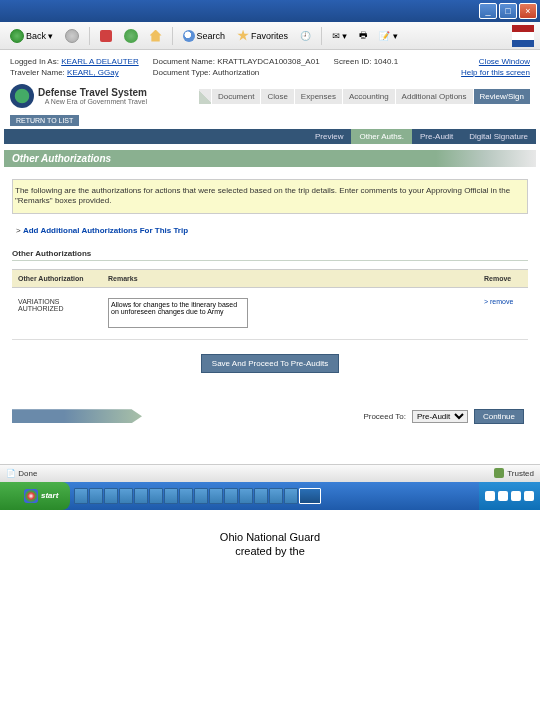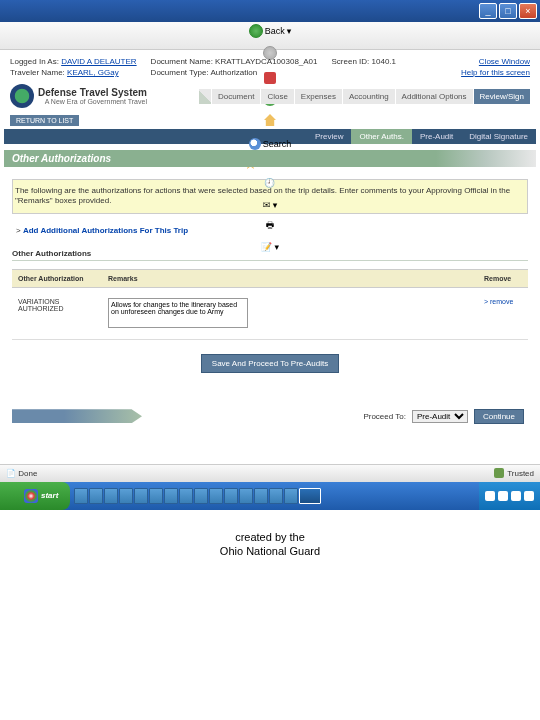--- a/index.html
+++ b/index.html
@@ -4,21 +4,21 @@
 <style>
 * { box-sizing: border-box; margin: 0; padding: 0; font-family: Tahoma, Arial, sans-serif; }
 body { background: #fff; width: 540px; height: 720px; overflow: hidden; }
 .titlebar { background: linear-gradient(to bottom, #2a5fb0, #1e4a8c); height: 22px; display: flex; align-items: center; padding: 0 3px; color: #fff; font-size: 9px; }
 .titlebar .addr { flex: 1; display: flex; align-items: center; gap: 3px; }
 .titlebar .addr-box { background: #fff; color: #000; padding: 1px 3px; border: 1px solid #7f9db9; font-size: 8px; flex: 1; max-width: 280px; white-space: nowrap; overflow: hidden; }
 .classified { background: #0a6b0a; color: #fff; padding: 1px 6px; font-size: 8px; font-weight: bold; }
 .win-btns { display: flex; gap: 2px; margin-left: auto; }
 .win-btn { width: 18px; height: 16px; background: linear-gradient(to bottom, #5a8fd6, #3a6fb6); border: 1px solid #fff; border-radius: 2px; color: #fff; font-size: 9px; display: flex; align-items: center; justify-content: center; cursor: pointer; }
 .win-btn.close { background: linear-gradient(to bottom, #e67a5a, #c8442a); }
-.toolbar { background: linear-gradient(to bottom, #fafafa, #e8e8e8); height: 28px; border-bottom: 1px solid #ccc; display: flex; align-items: center; padding: 0 6px; gap: 4px; font-size: 9px; flex-direction: column; }
+.toolbar { background: linear-gradient(to bottom, #fafafa, #e8e8e8); height: 28px; border-bottom: 1px solid #ccc; display: flex; align-items: center; padding: 0 6px; gap: 4px; font-size: 9px; }
 .tb-btn { display: flex; align-items: center; gap: 2px; padding: 2px 4px; cursor: pointer; }
 .tb-icon { width: 14px; height: 14px; border-radius: 50%; display: inline-block; }
 .back-icon { background: radial-gradient(#5fb85f, #2a8a2a); border: 1px solid #2a8a2a; }
 .fwd-icon { background: radial-gradient(#ccc, #aaa); border: 1px solid #999; }
 .stop-icon { background: #d04040; border-radius: 2px; width: 12px; height: 12px; }
 .refresh-icon { background: radial-gradient(#6fb86f, #3a9a3a); }
 .home-icon { width: 12px; height: 12px; background: #f0c060; clip-path: polygon(50% 0, 100% 50%, 85% 50%, 85% 100%, 15% 100%, 15% 50%, 0 50%); }
 .search-icon { width: 12px; height: 12px; background: radial-gradient(circle at 40% 40%, #fff 30%, #5a8fd6 35%); border-radius: 50%; }
 .fav-icon { width: 12px; height: 12px; background: #f0c060; clip-path: polygon(50% 0, 61% 35%, 98% 35%, 68% 57%, 79% 91%, 50% 70%, 21% 91%, 32% 57%, 2% 35%, 39% 35%); }
 .sep { width: 1px; height: 18px; background: #ccc; margin: 0 2px; }
@@ -110,21 +110,21 @@
   <span class="sep"></span>
   <div class="tb-btn">✉ ▾</div>
   <div class="tb-btn">🖶</div>
   <div class="tb-btn">📝 ▾</div>
   <div class="flag"></div>
 </div>
 
 <div class="content">
   <div class="topinfo">
     <div class="topinfo-col">
-      <div><span>Logged In As:</span> <a>DAVID A DELAUTER</a></div>
+      <div><span>Logged In As:</span> <a>KEARL A DELAUTER</a></div>
       <div><span>Traveler Name:</span> <a>KEARL, GGay</a></div>
     </div>
     <div class="topinfo-col">
       <div><span>Document Name:</span> <span>KRATTLAYDCA100308_A01</span></div>
       <div><span>Document Type:</span> <span>Authorization</span></div>
     </div>
     <div class="topinfo-col">
       <div><span>Screen ID:</span> <span>1040.1</span></div>
     </div>
     <div class="topinfo-col right">
@@ -225,15 +225,15 @@
   </div>
   <div class="systray">
     <span class="tray-icon"></span>
     <span class="tray-icon"></span>
     <span class="tray-icon"></span>
     <span class="tray-icon"></span>
   </div>
 </div>
 
 <div class="footer">
+  <div>Ohio National Guard</div>
   <div>created by the</div>
-  <div>Ohio National Guard</div>
 </div>
 
 </body></html>

